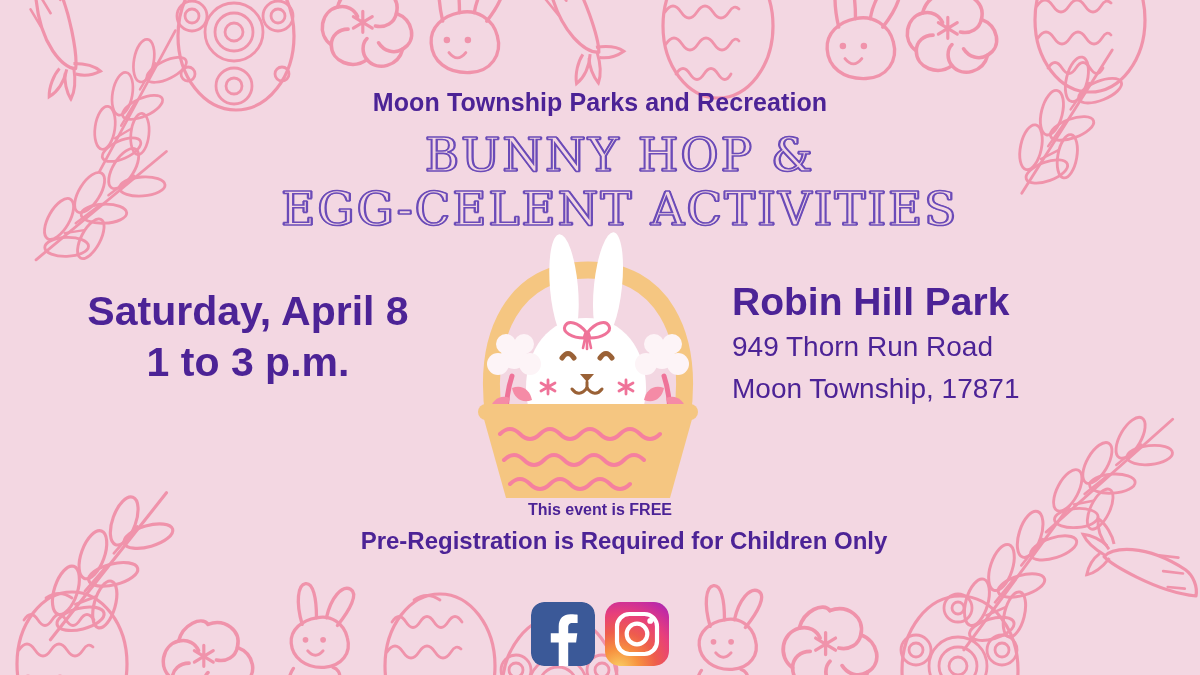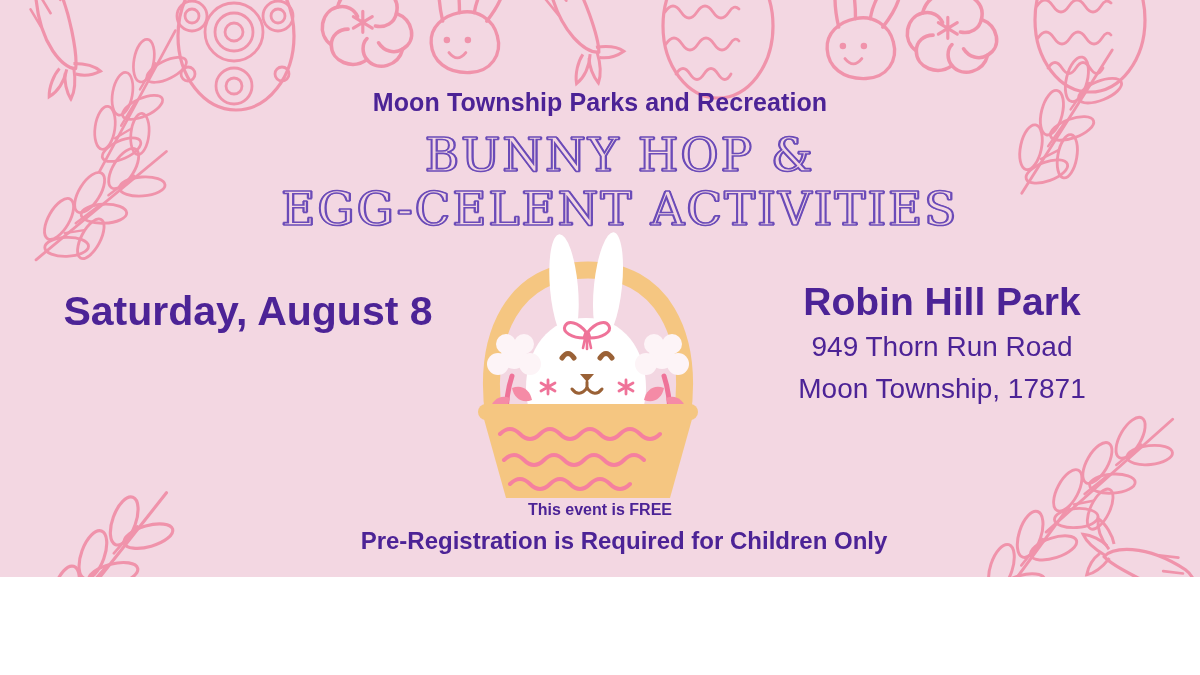--- a/index.html
+++ b/index.html
@@ -4,21 +4,21 @@
 <title>Bunny Hop Flyer</title>
 <style>
   html, body {
     margin: 0;
     padding: 0;
     background: #ffffff;
   }
   #flyer {
     position: relative;
     width: 1200px;
-    height: 577px;
+    height: 675px;
     overflow: hidden;
     background: #f3d7e2;
     font-family: "Liberation Sans", sans-serif;
     -webkit-font-smoothing: antialiased;
   }
 
   
   #doodles {
     position: absolute;
     left: 0; top: 0;
@@ -90,21 +90,20 @@
     font-size: 41px;
     line-height: 52px;
     font-weight: bold;
   }
 
   .place-block {
     position: absolute;
     right: 48px;
     top: 278px;
     width: 420px;
-    text-align: center;
     color: #4c2396;
   }
   .place-name {
     display: block;
     font-size: 39px;
     line-height: 48px;
     font-weight: bold;
   }
   .place-street, .place-city {
     display: block;
@@ -284,21 +283,22 @@
   <div id="content">
 
     <div class="org-line">Moon Township Parks and Recreation</div>
 
     <div class="title-block">
       <span class="title-line line1">BUNNY HOP &amp;</span>
       <span class="title-line line2">EGG-CELENT ACTIVITIES</span>
     </div>
 
     <div class="date-block">
-      <span class="date-main">Saturday, August 8</span>
+      <span class="date-main">Saturday, April 8</span>
+      <span class="date-time">1 to 3 p.m.</span>
     </div>
 
     <div class="place-block">
       <span class="place-name">Robin Hill Park</span>
       <span class="place-street">949 Thorn Run Road</span>
       <span class="place-city">Moon Township, 17871</span>
     </div>
 
     <svg class="bunny-art" viewBox="0 0 280 285" xmlns="http://www.w3.org/2000/svg">
 

